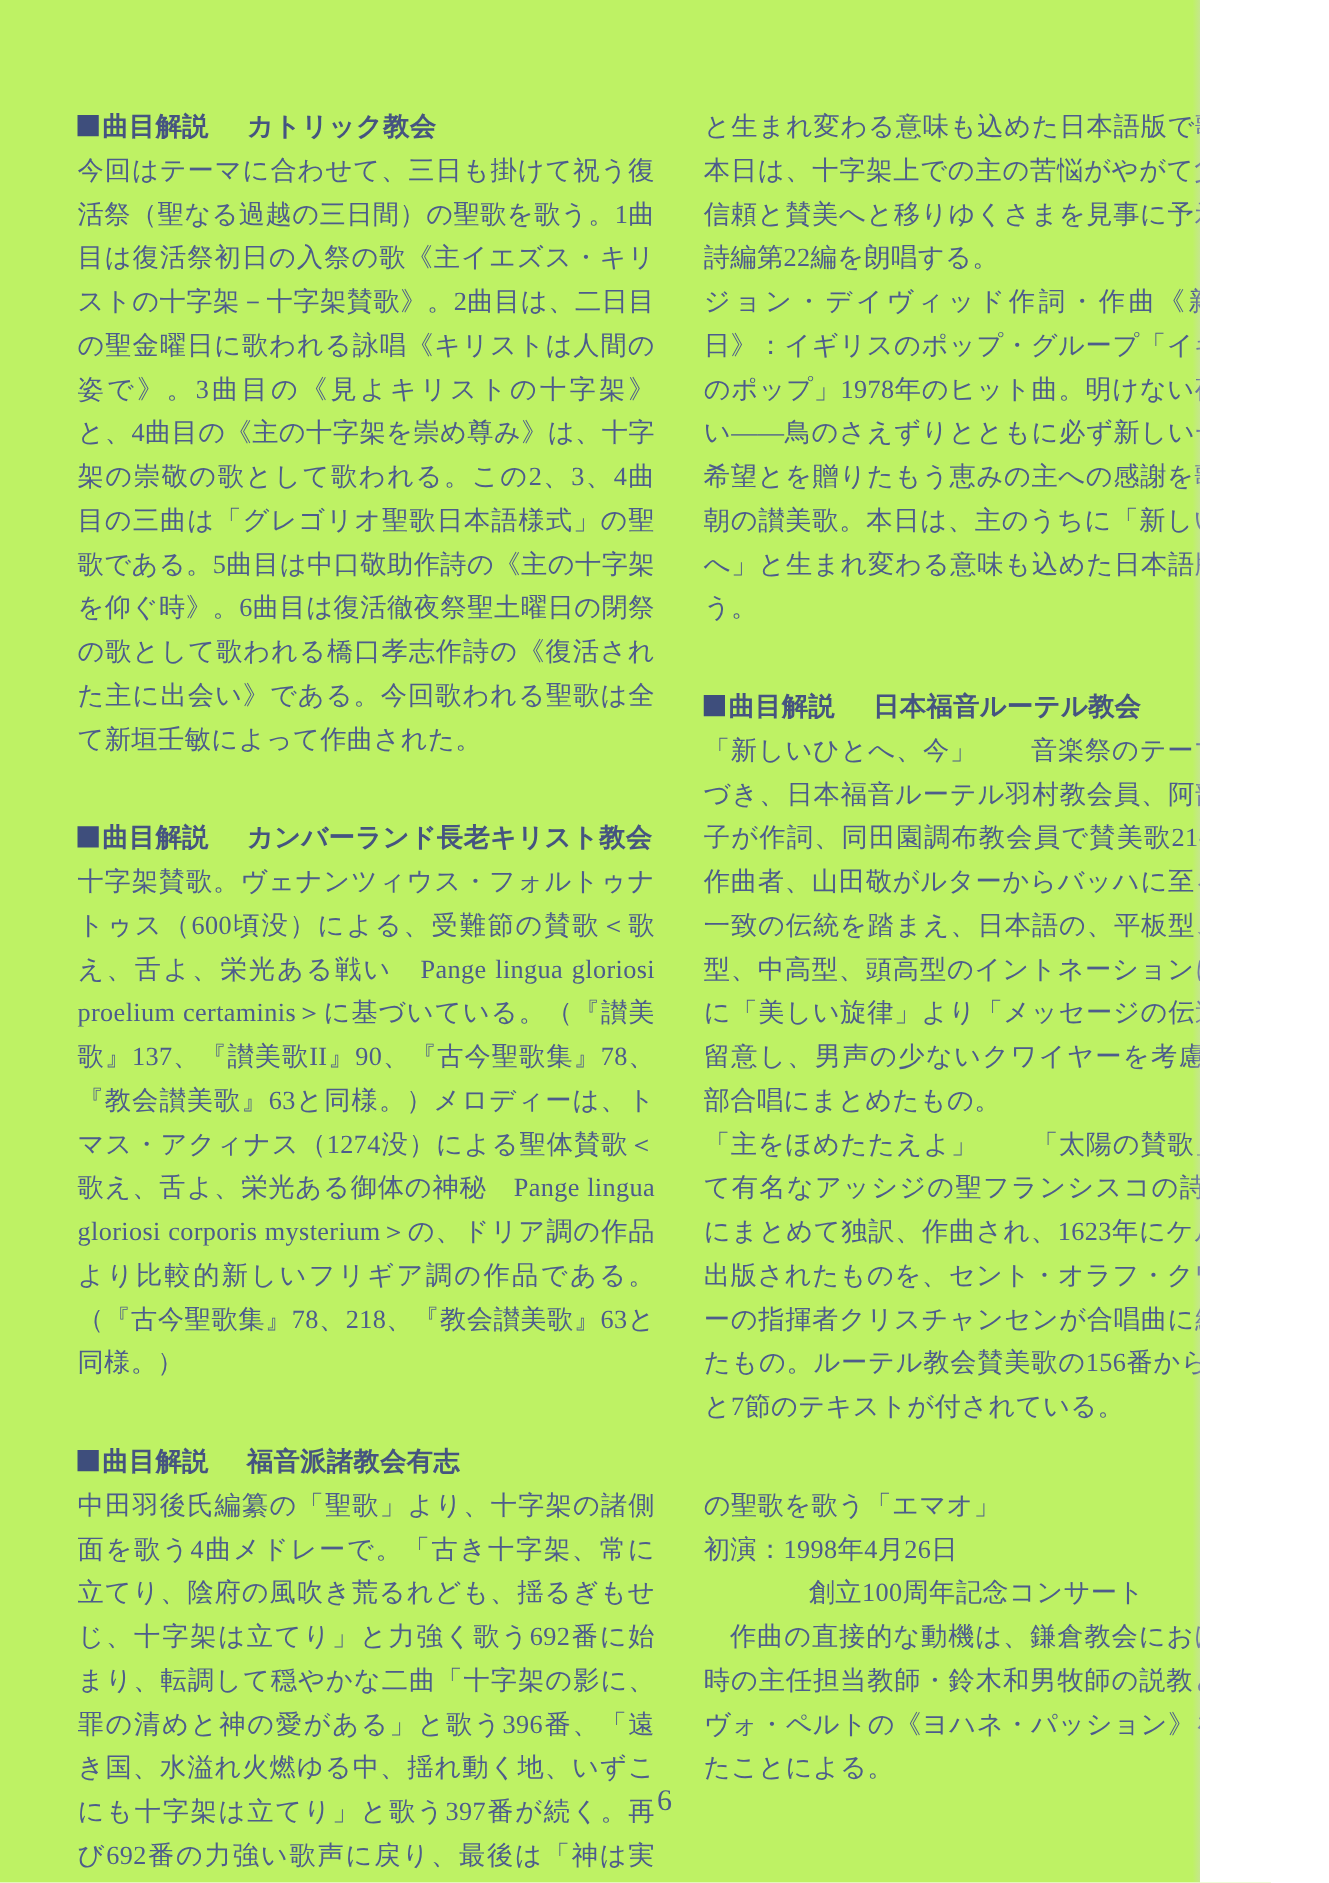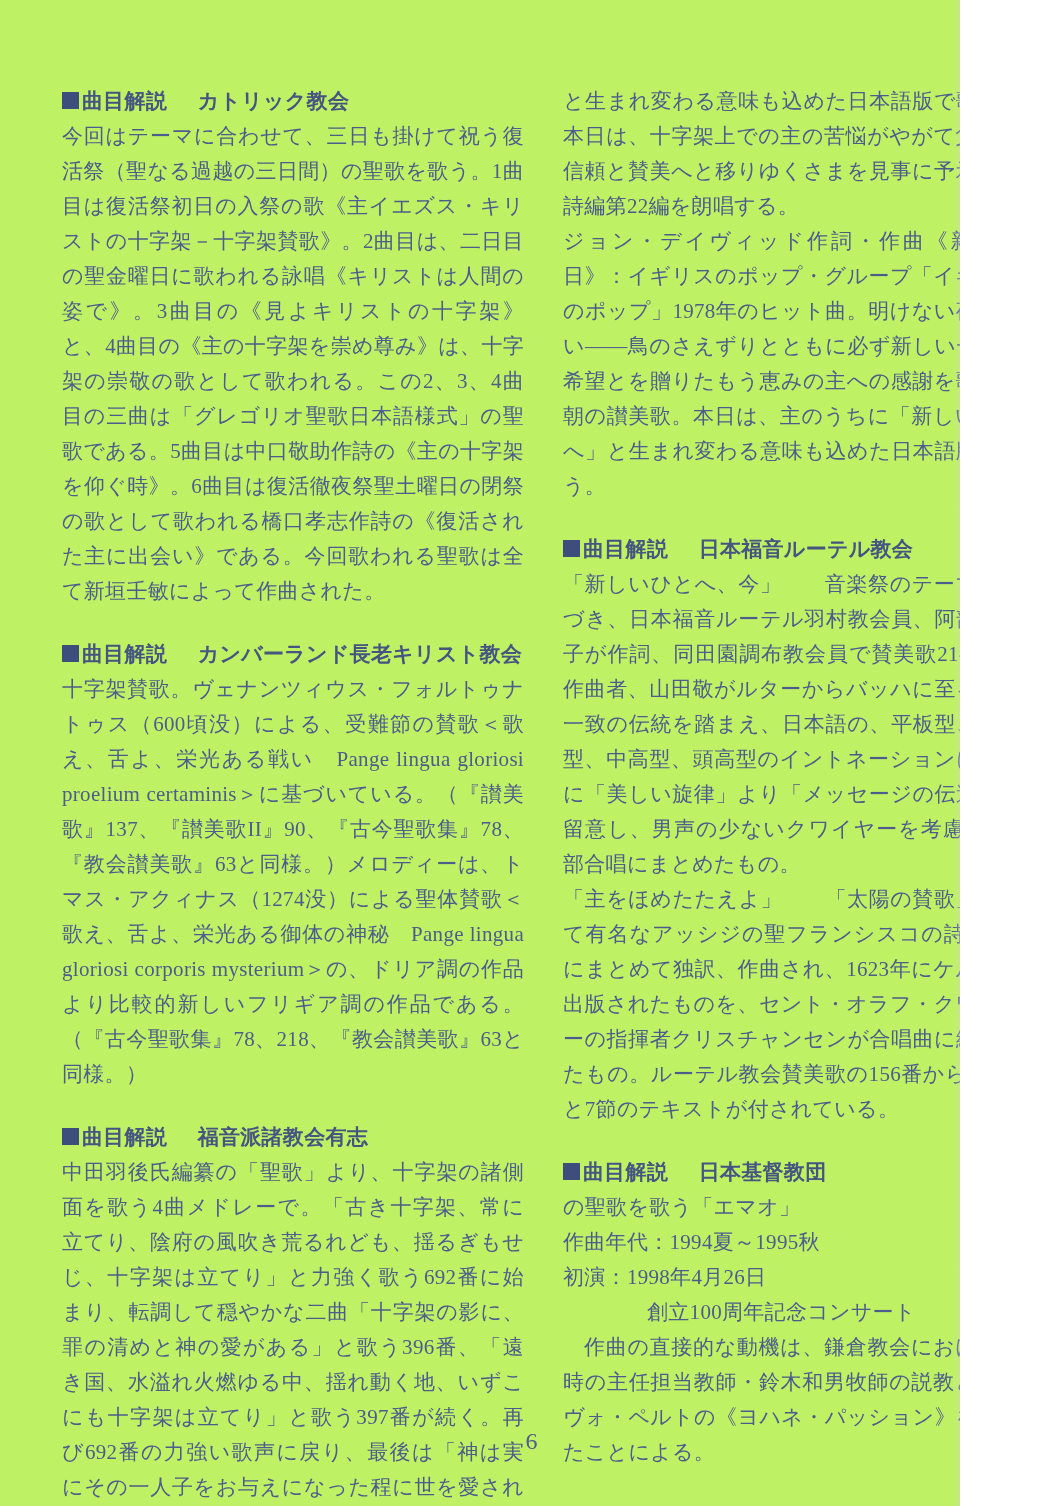--- a/index.html
+++ b/index.html
@@ -20,21 +20,21 @@
     top: 84px;
     color: #4d5c8c;
     font-size: 21px;
     line-height: 35px;
     text-align: justify;
     letter-spacing: 0.3px;
   }
   .column-left  { left: 62px;  width: 462px; }
   .column-right { left: 563px; width: 458px; }
 
-  .section { margin-top: 28px; }
+  .section { margin-top: 44px; }
   .section:first-child { margin-top: 0; }
 
   .sec-header {
     font-weight: bold;
     color: #45548066;
     color: #455480;
     white-space: nowrap;
   }
   .marker {
     display: inline-block;
@@ -118,25 +118,21 @@
 
     <div class="section">
       <div class="sec-header">
         <span class="marker"></span><span>曲目解説</span><span class="sec-church">日本福音ルーテル教会</span>
       </div>
       <p class="para">「新しいひとへ、今」　　音楽祭のテーマに基づき、日本福音ルーテル羽村教会員、阿部冨美子が作詞、同田園調布教会員で賛美歌21-368の作曲者、山田敬がルターからバッハに至る音文一致の伝統を踏まえ、日本語の、平板型、尾高型、中高型、頭高型のイントネーションに忠実に「美しい旋律」より「メッセージの伝達」に留意し、男声の少ないクワイヤーを考慮して3部合唱にまとめたもの。</p>
       <p class="para">「主をほめたたえよ」　　「太陽の賛歌」として有名なアッシジの聖フランシスコの詩が7節にまとめて独訳、作曲され、1623年にケルンで出版されたものを、セント・オラフ・クワイヤーの指揮者クリスチャンセンが合唱曲に編曲したもの。ルーテル教会賛美歌の156番から、1節と7節のテキストが付されている。</p>
     </div>
 
     <div class="section">
-      <div class="sec-header">
-        <span class="marker"></span><span>曲目解説</span><span class="sec-church">日本基督教団</span>
-      </div>
       <p class="line">の聖歌を歌う「エマオ」</p>
-      <p class="line">作曲年代：1994夏～1995秋</p>
       <p class="line">初演：1998年4月26日</p>
       <p class="line indent4">創立100周年記念コンサート</p>
       <p class="para indent">作曲の直接的な動機は、鎌倉教会における当時の主任担当教師・鈴木和男牧師の説教とアルヴォ・ペルトの《ヨハネ・パッション》を聴いたことによる。</p>
 
     </div>
 
   </div>
 
   <div class="page-number">6</div>
 

